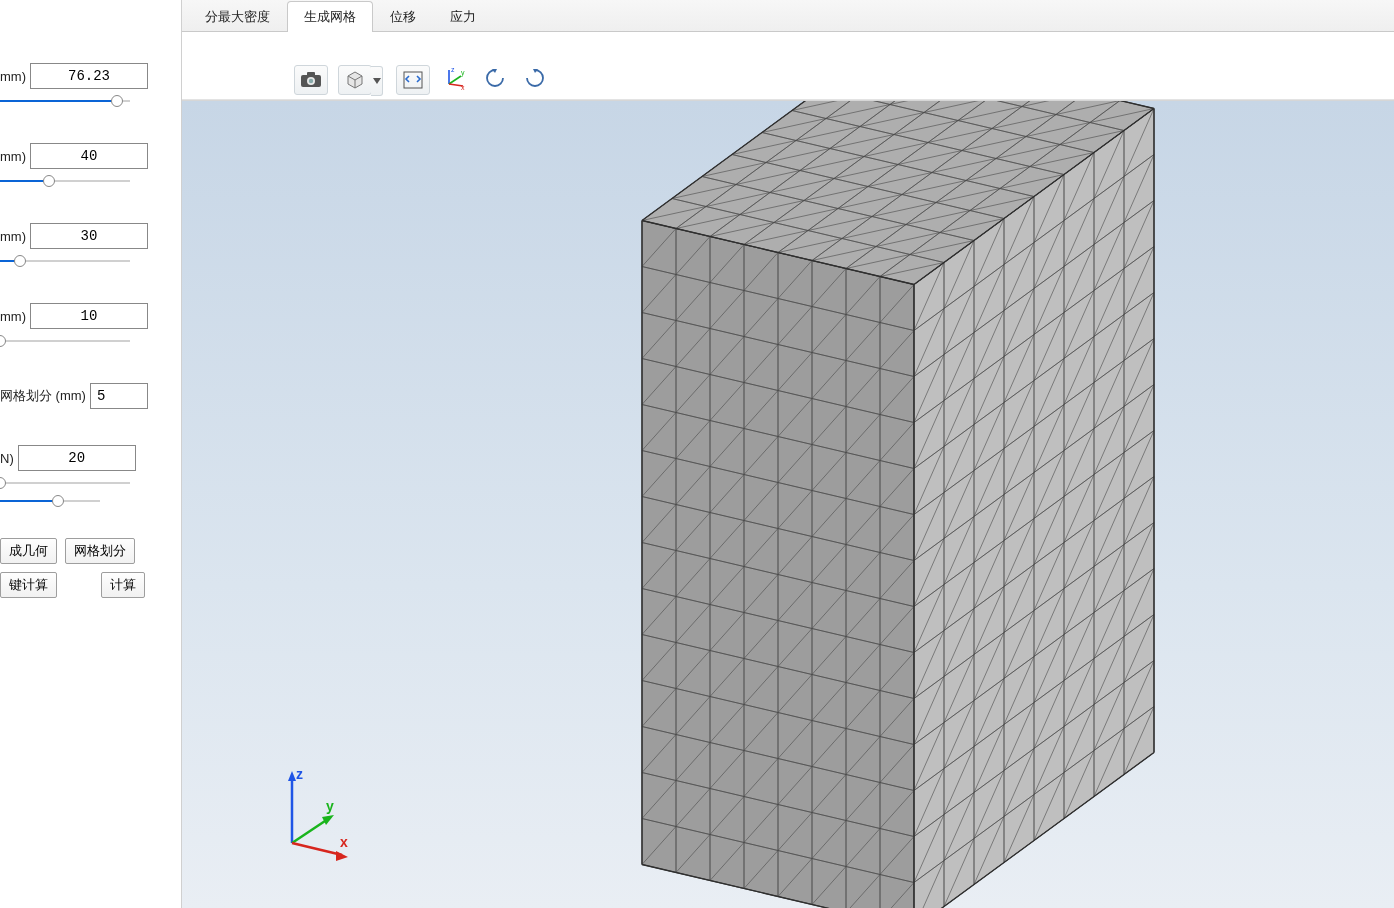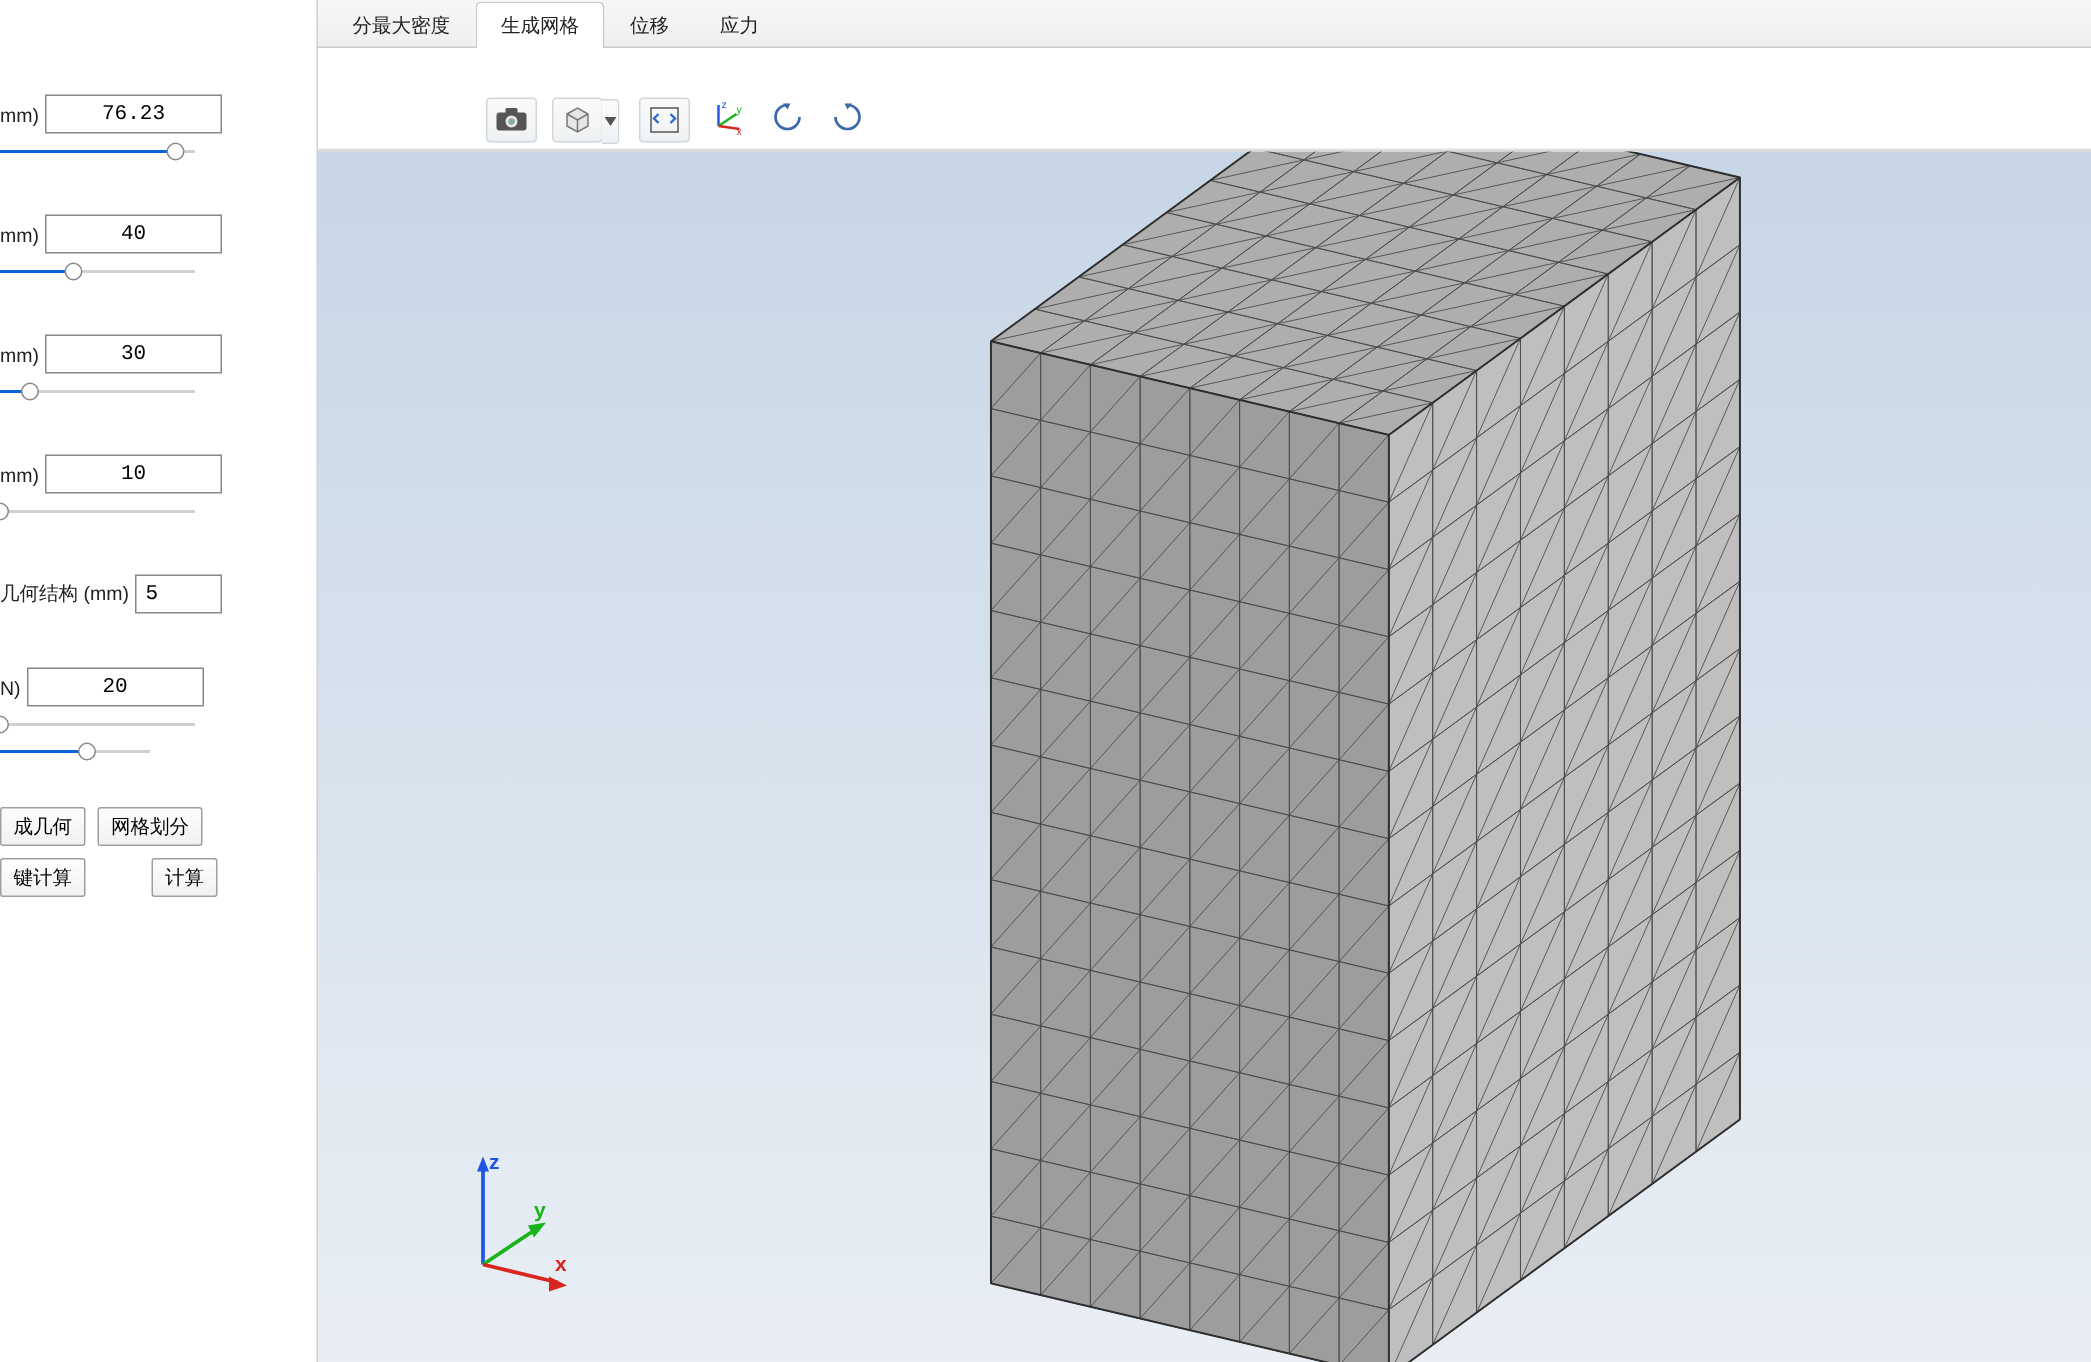--- a/index.html
+++ b/index.html
@@ -7,21 +7,21 @@
       font-family: "Microsoft YaHei", "Segoe UI", Arial, sans-serif;
       font-size: 13px;
       background: #fff;
       width: 1394px;
       height: 908px;
       overflow: hidden;
       display: flex;
     }
     
     .left-panel {
-      width: 212px;
+      width: 182px;
       height: 100%;
       border-right: 1px solid #d0d0d0;
       padding: 6px 0 0 0;
       background: #fff;
     }
     .param-row {
       display: flex;
       align-items: center;
       margin: 34px 0 0 0;
       padding-left: 0;
@@ -212,21 +212,21 @@
     <span class="param-label">mm)</span>
     <input class="param-input wide" value="10" style="">
   </div>
   <div class="slider-wrap">
     <div class="slider-track"></div>
       <div class="slider-fill" style="width:0%"></div>
       <div class="slider-thumb" style="left:0%"></div>
   </div>
 
   <div class="param-row">
-    <span class="param-label">几何结构 (mm)</span>
+    <span class="param-label">网格划分 (mm)</span>
     <input class="param-input med" value="5" style="">
   </div>
 
   <div class="param-row">
     <span class="param-label">N)</span>
     <input class="param-input wide" value="20" style="">
   </div>
   <div class="slider-wrap">
     <div class="slider-track"></div>
       <div class="slider-fill" style="width:0%"></div>

